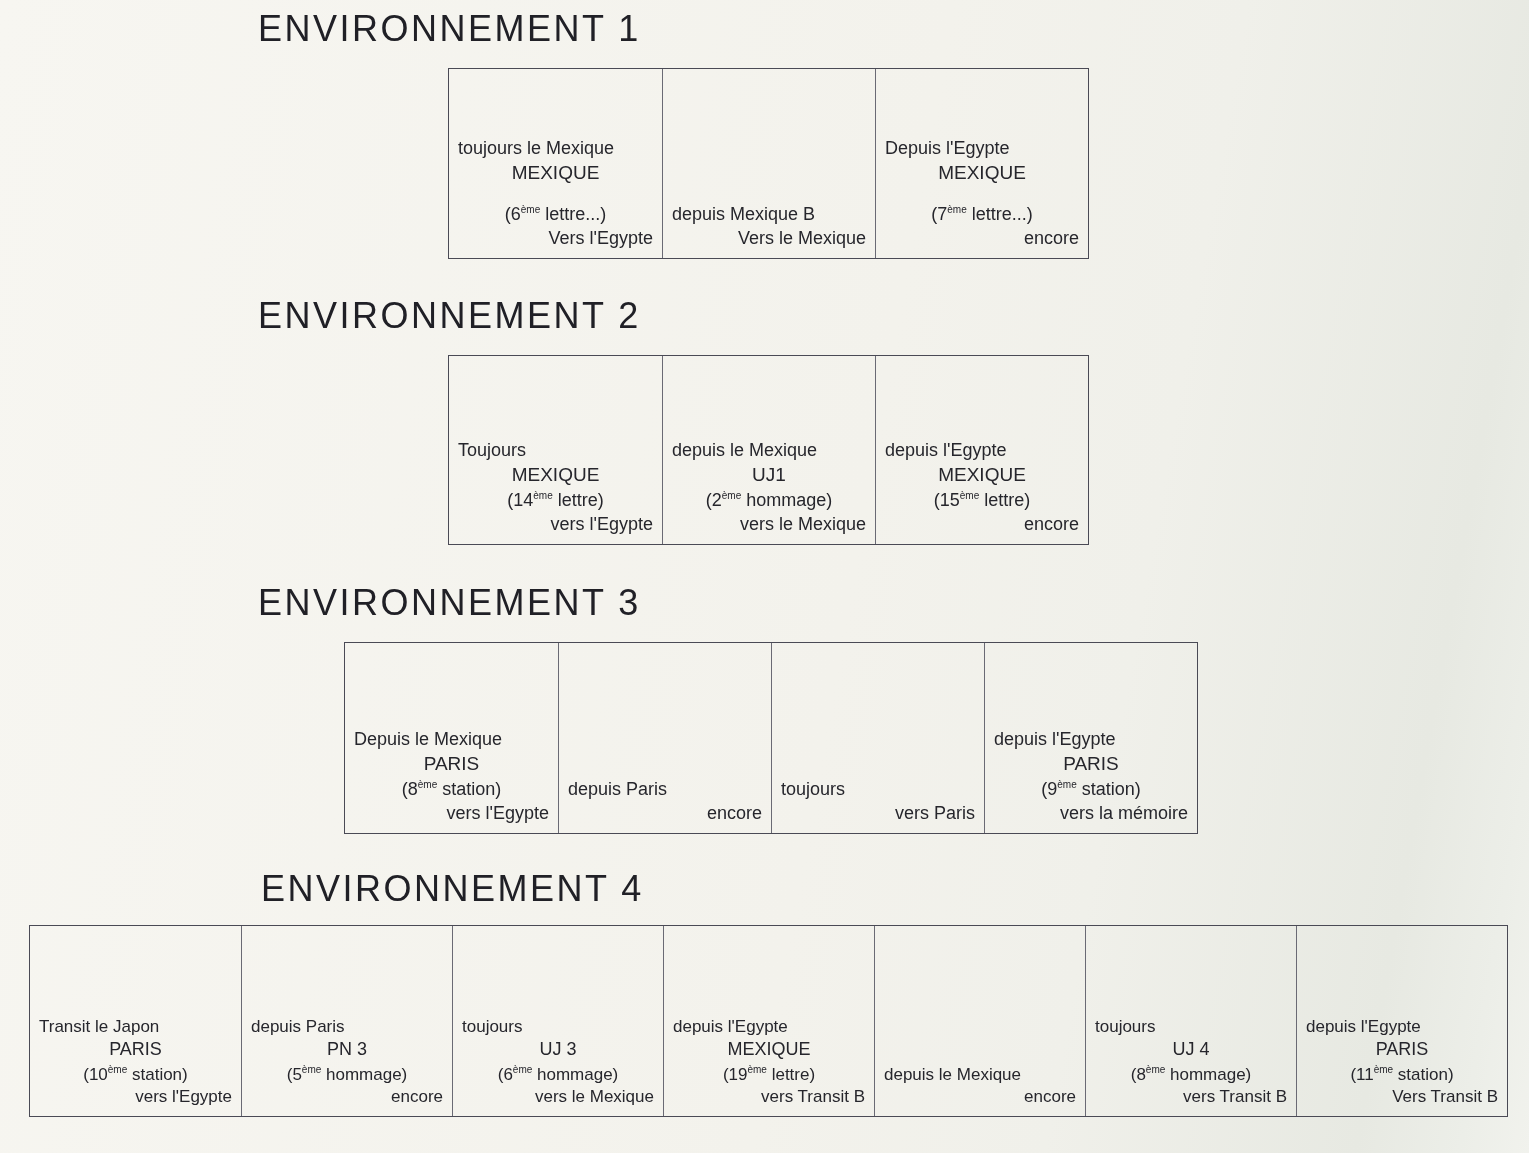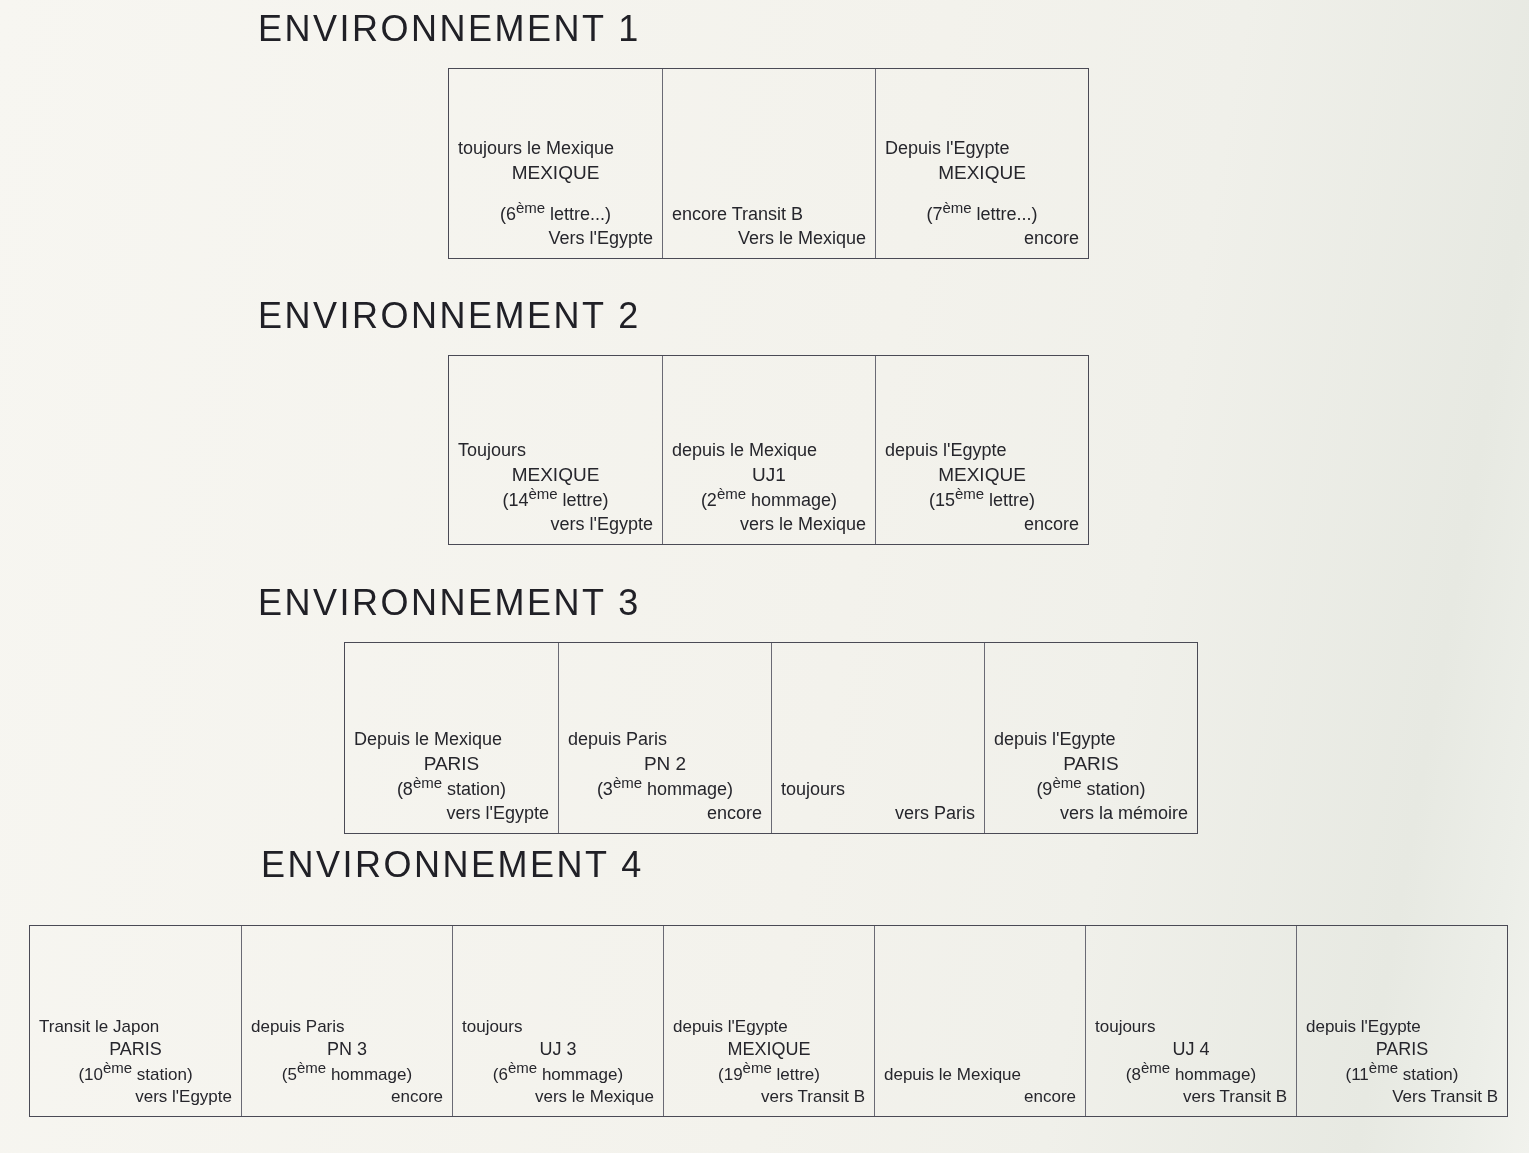--- a/index.html
+++ b/index.html
@@ -11,21 +11,21 @@
     color:#26262c;
   }
   .title{
     position:absolute;margin:0;
     font-size:36px;font-weight:400;letter-spacing:2.5px;
     color:#202026;white-space:nowrap;
   }
   #title1{left:258px;top:8px}
   #title2{left:258px;top:295px}
   #title3{left:258px;top:582px}
-  #title4{left:261px;top:844px}
+  #title4{left:261px;top:868px}
 
   .env-table{
     position:absolute;display:grid;
     border:1.5px solid #4a4a55;
   }
   #table1{left:448px;top:68px;width:639px;height:189px;grid-template-columns:repeat(3,1fr)}
   #table2{left:448px;top:355px;width:639px;height:188px;grid-template-columns:repeat(3,1fr)}
   #table3{left:344px;top:642px;width:852px;height:190px;grid-template-columns:repeat(4,1fr)}
   #table4{left:29px;top:925px;width:1477px;height:190px;grid-template-columns:repeat(7,1fr)}
 
@@ -37,37 +37,37 @@
     min-width:0;
   }
   .cell:first-child{border-left:none}
   .cell-top{text-align:left;white-space:nowrap;overflow:hidden}
   .cell-mid{text-align:center}
   .cell-name{font-size:19px;margin-bottom:2px}
   #table1 .cell-name{margin-bottom:18px}
   .cell-bottom{text-align:right;white-space:nowrap}
   #table4 .cell{font-size:17px}
   #table4 .cell-name{font-size:18px}
-  sup{font-size:15px;line-height:0;letter-spacing:0}
+  sup{font-size:10px;line-height:0;letter-spacing:0}
 </style>
 </head>
 <body>
 
 <h2 class="title" id="title1">ENVIRONNEMENT 1</h2>
 <div class="env-table" id="table1">
   <div class="cell">
     <div class="cell-top">toujours le Mexique</div>
     <div class="cell-mid">
       <div class="cell-name">MEXIQUE</div>
       <div class="cell-paren"><span>(6</span><sup>ème</sup><span> lettre...)</span></div>
     </div>
     <div class="cell-bottom">Vers l'Egypte</div>
   </div>
   <div class="cell">
-    <div class="cell-top">encore Transit B</div>
+    <div class="cell-top">depuis Mexique B</div>
     <div class="cell-bottom">Vers le Mexique</div>
   </div>
   <div class="cell">
     <div class="cell-top">Depuis l'Egypte</div>
     <div class="cell-mid">
       <div class="cell-name">MEXIQUE</div>
       <div class="cell-paren"><span>(7</span><sup>ème</sup><span> lettre...)</span></div>
     </div>
     <div class="cell-bottom">encore</div>
   </div>
@@ -106,24 +106,20 @@
   <div class="cell">
     <div class="cell-top">Depuis le Mexique</div>
     <div class="cell-mid">
       <div class="cell-name">PARIS</div>
       <div class="cell-paren"><span>(8</span><sup>ème</sup><span> station)</span></div>
     </div>
     <div class="cell-bottom">vers l'Egypte</div>
   </div>
   <div class="cell">
     <div class="cell-top">depuis Paris</div>
-    <div class="cell-mid">
-      <div class="cell-name">PN 2</div>
-      <div class="cell-paren"><span>(3</span><sup>ème</sup><span> hommage)</span></div>
-    </div>
     <div class="cell-bottom">encore</div>
   </div>
   <div class="cell">
     <div class="cell-top">toujours</div>
     <div class="cell-bottom">vers Paris</div>
   </div>
   <div class="cell">
     <div class="cell-top">depuis l'Egypte</div>
     <div class="cell-mid">
       <div class="cell-name">PARIS</div>

